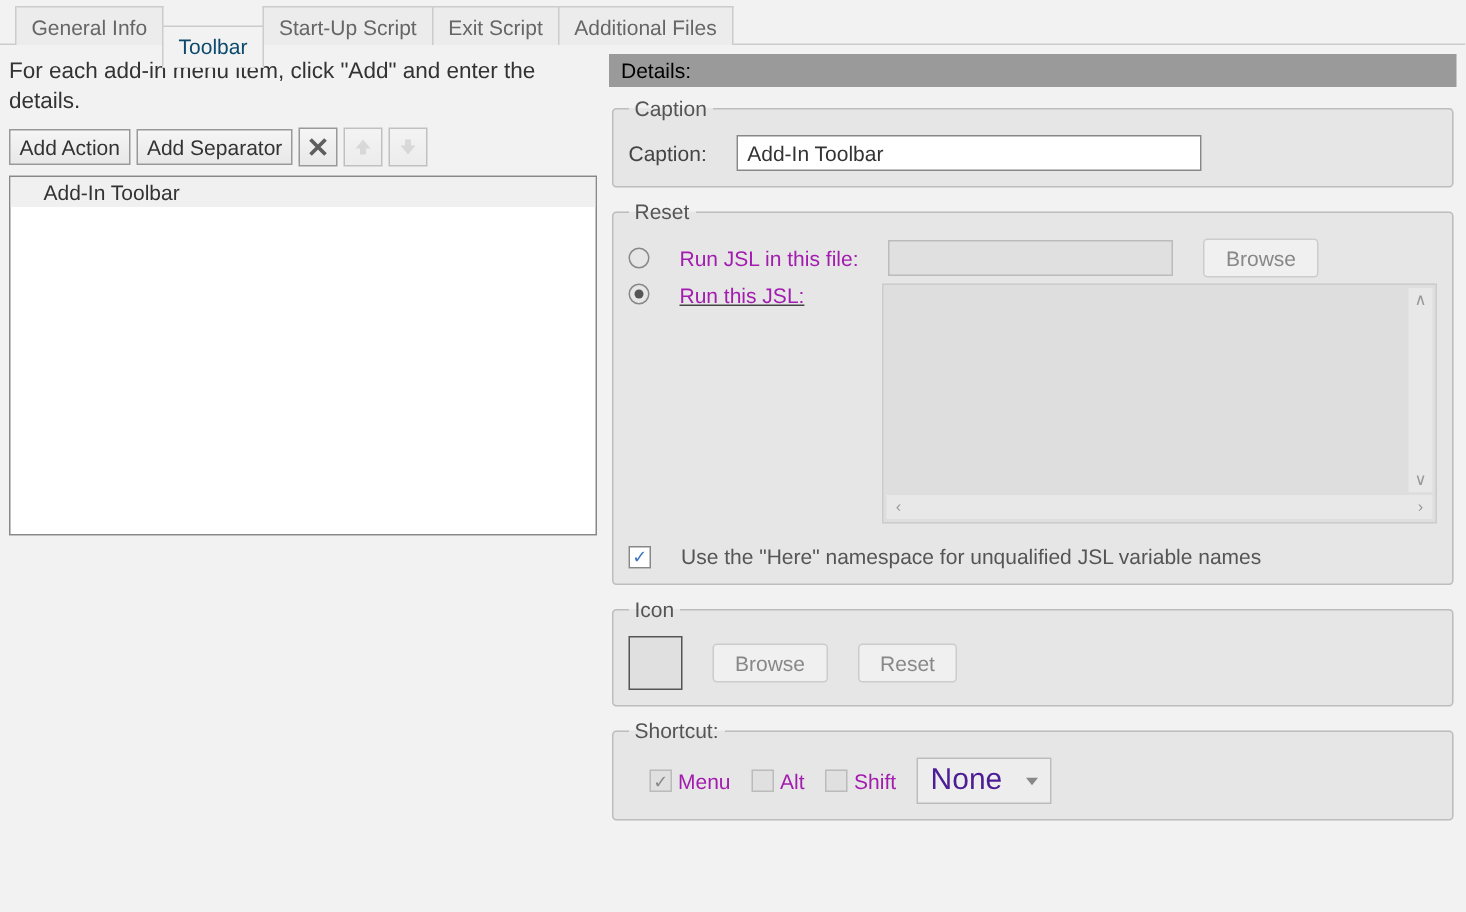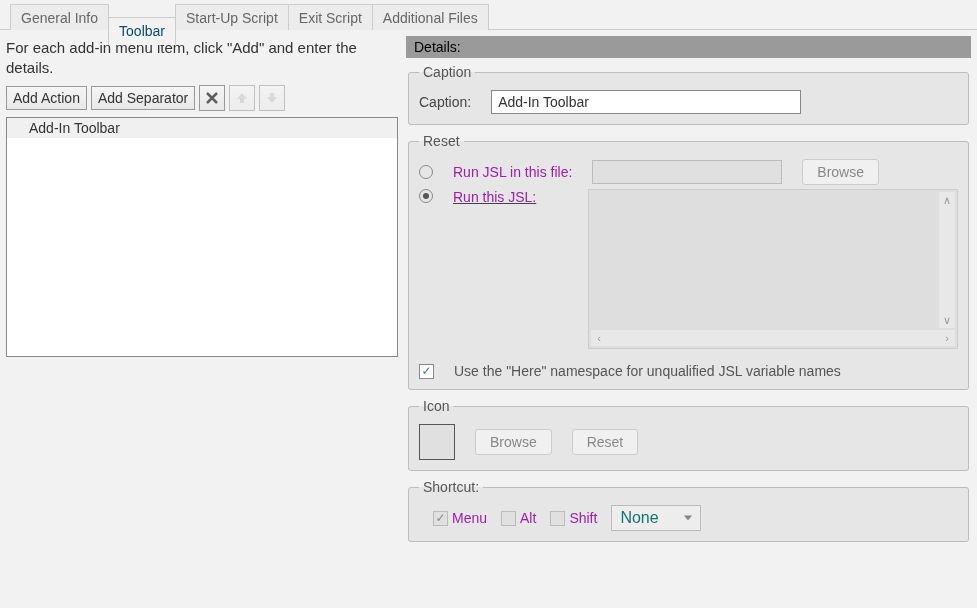--- a/index.html
+++ b/index.html
@@ -184,22 +184,22 @@
     position:absolute;left:2px;right:2px;bottom:2px;height:16px;
     background:#e8e8e8;
     display:flex;justify-content:space-between;
   }
   .sbarrow{color:#999;font-size:11px;text-align:center;line-height:16px;}
   .iconwell {
     width:36px;height:36px;border:1px solid #555;background:#e0e0e0;
   }
   .select{
     border:1px solid #bbb;background:#ededed;padding:3px 22px 3px 8px;
-    color:#0f766e;position:relative;display:inline-block;min-width:90px;
-    font-size:16px;
+    color:#4c1d95;position:relative;display:inline-block;min-width:90px;
+    font-size:20px;
   }
   .select::after{
     content:"";position:absolute;right:8px;top:50%;transform:translateY(-50%);
     border-left:4px solid transparent;border-right:4px solid transparent;
     border-top:5px solid #888;
   }
   .muted{color:#a21caf;}
 </style>
 </head>
 <body>

